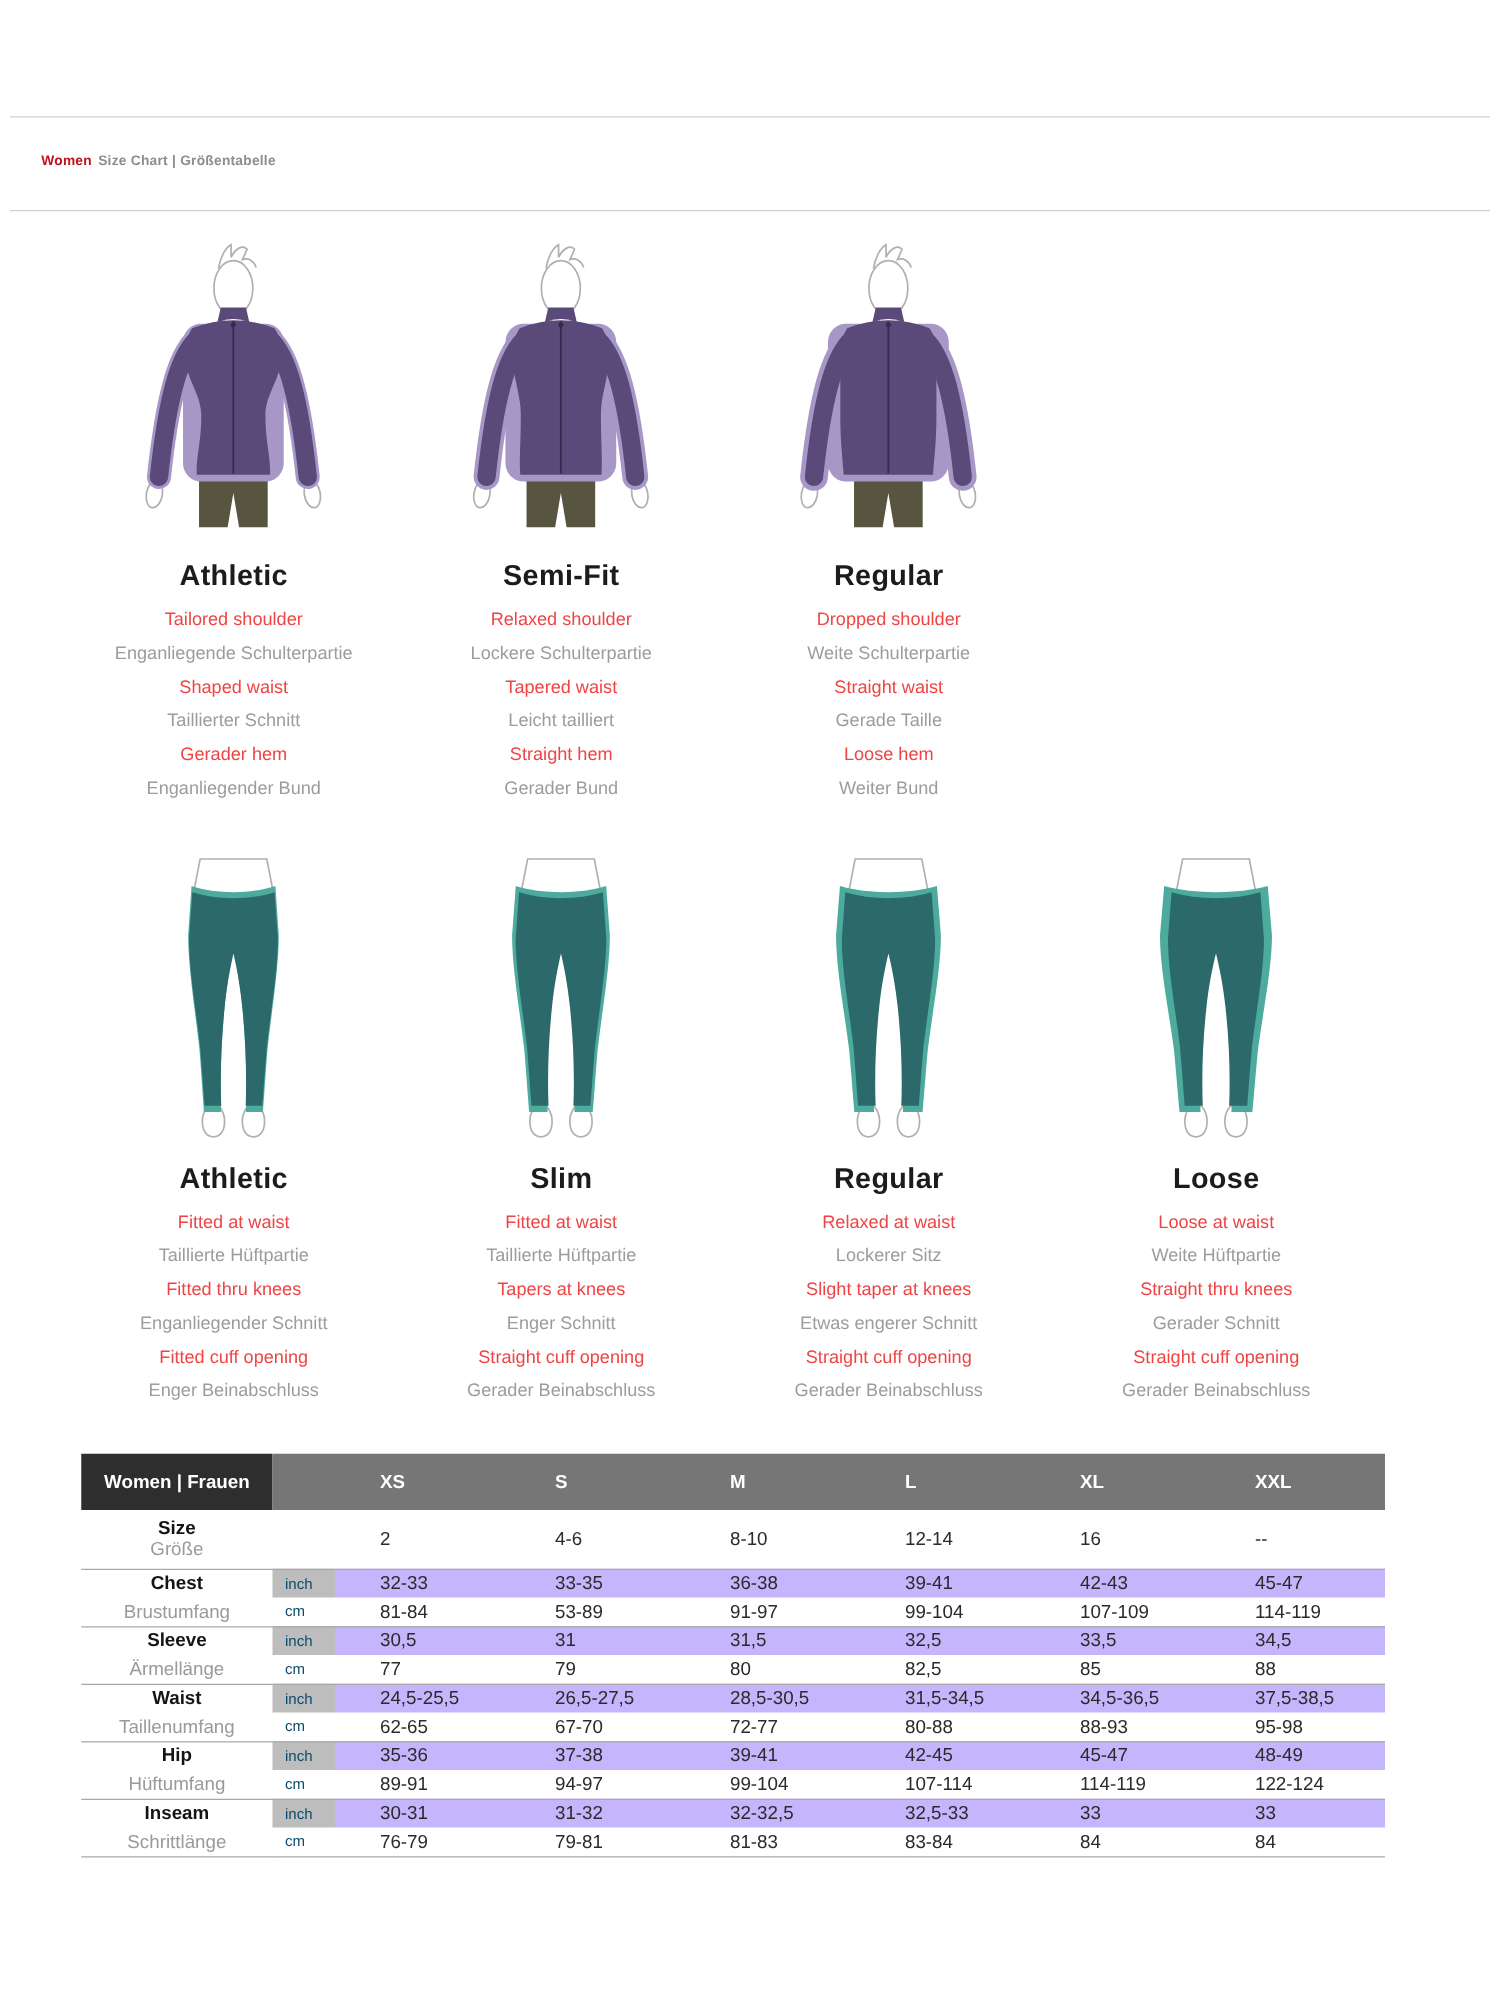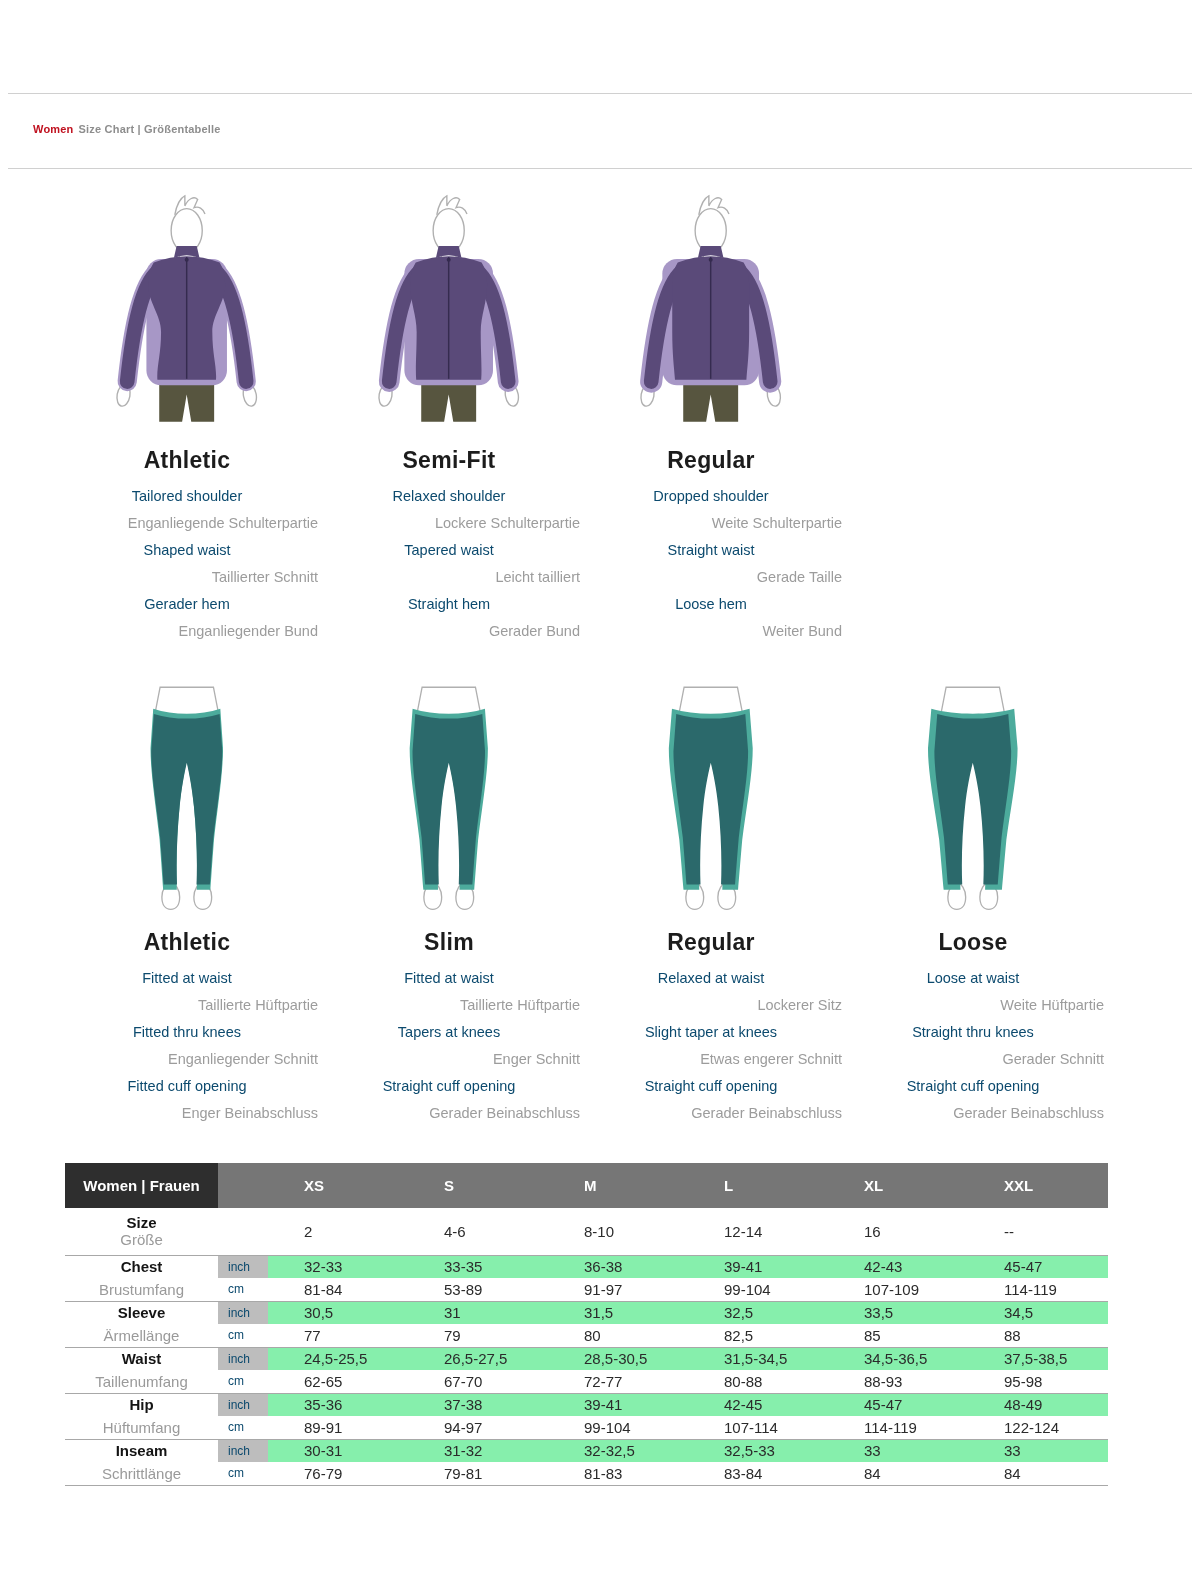--- a/index.html
+++ b/index.html
@@ -25,22 +25,22 @@
   .pants { margin-top:28px; }
   .fit-card { text-align:center; }
   .figure { display:flex; justify-content:center; align-items:flex-start; }
   .figure-jacket { height:238px; }
   .figure-jacket svg { height:238px; width:auto; }
   .figure-pants { height:240px; }
   .figure-pants svg { height:240px; width:auto; }
   .fit-title { margin-top:16px; font-size:23px; font-weight:bold; color:#1c1c1c; letter-spacing:.3px; }
   .features { margin-top:9px; }
   .features p { font-size:14.5px; line-height:27px; white-space:nowrap; }
-  .features .en { color:#0c4a6e; }
-  .features .de { color:#9c9c9c;text-align:right; }
+  .features .en { color:#ef4444; }
+  .features .de { color:#9c9c9c; }
 
   .size-table {
     margin:36px 0 0 65px;
     width:1043px;
     border-collapse:collapse;
     table-layout:fixed;
     font-size:15px;
   }
   .size-table col.c-label { width:153px; }
   .size-table col.c-unit  { width:50px; }
@@ -52,21 +52,21 @@
   .size-table thead th.corner { background:#2e2e2e; text-align:center; padding-left:0; }
   .size-table thead th.unit-h { padding-left:0; }
   .size-table td { height:23px; vertical-align:middle; }
   .size-table tr.size-row td { height:47px; }
   .size-table td.lbl { text-align:center; }
   .size-table .lbl-en { font-weight:bold; color:#141414; }
   .size-table .lbl-de { color:#9a9a9a; font-weight:normal; }
   .size-table td.unit { font-size:12px; color:#0c4a6e; padding-left:10px; }
   .size-table td.val { padding-left:36px; color:#2b2b2b; }
   .size-table tr.inch-row td.unit { background:#bdbdbd; }
-  .size-table tr.inch-row td.val { background:#86efac; }
+  .size-table tr.inch-row td.val { background:#c4b5fd; }
   .size-table tr.group-start td { border-top:1px solid #a8a8a8; }
   .size-table tbody tr:last-child td { border-bottom:1px solid #a8a8a8; }
 </style>
 </head>
 <body>
 
 <div class="page">
 
   <div class="rule rule-top"></div>
 

